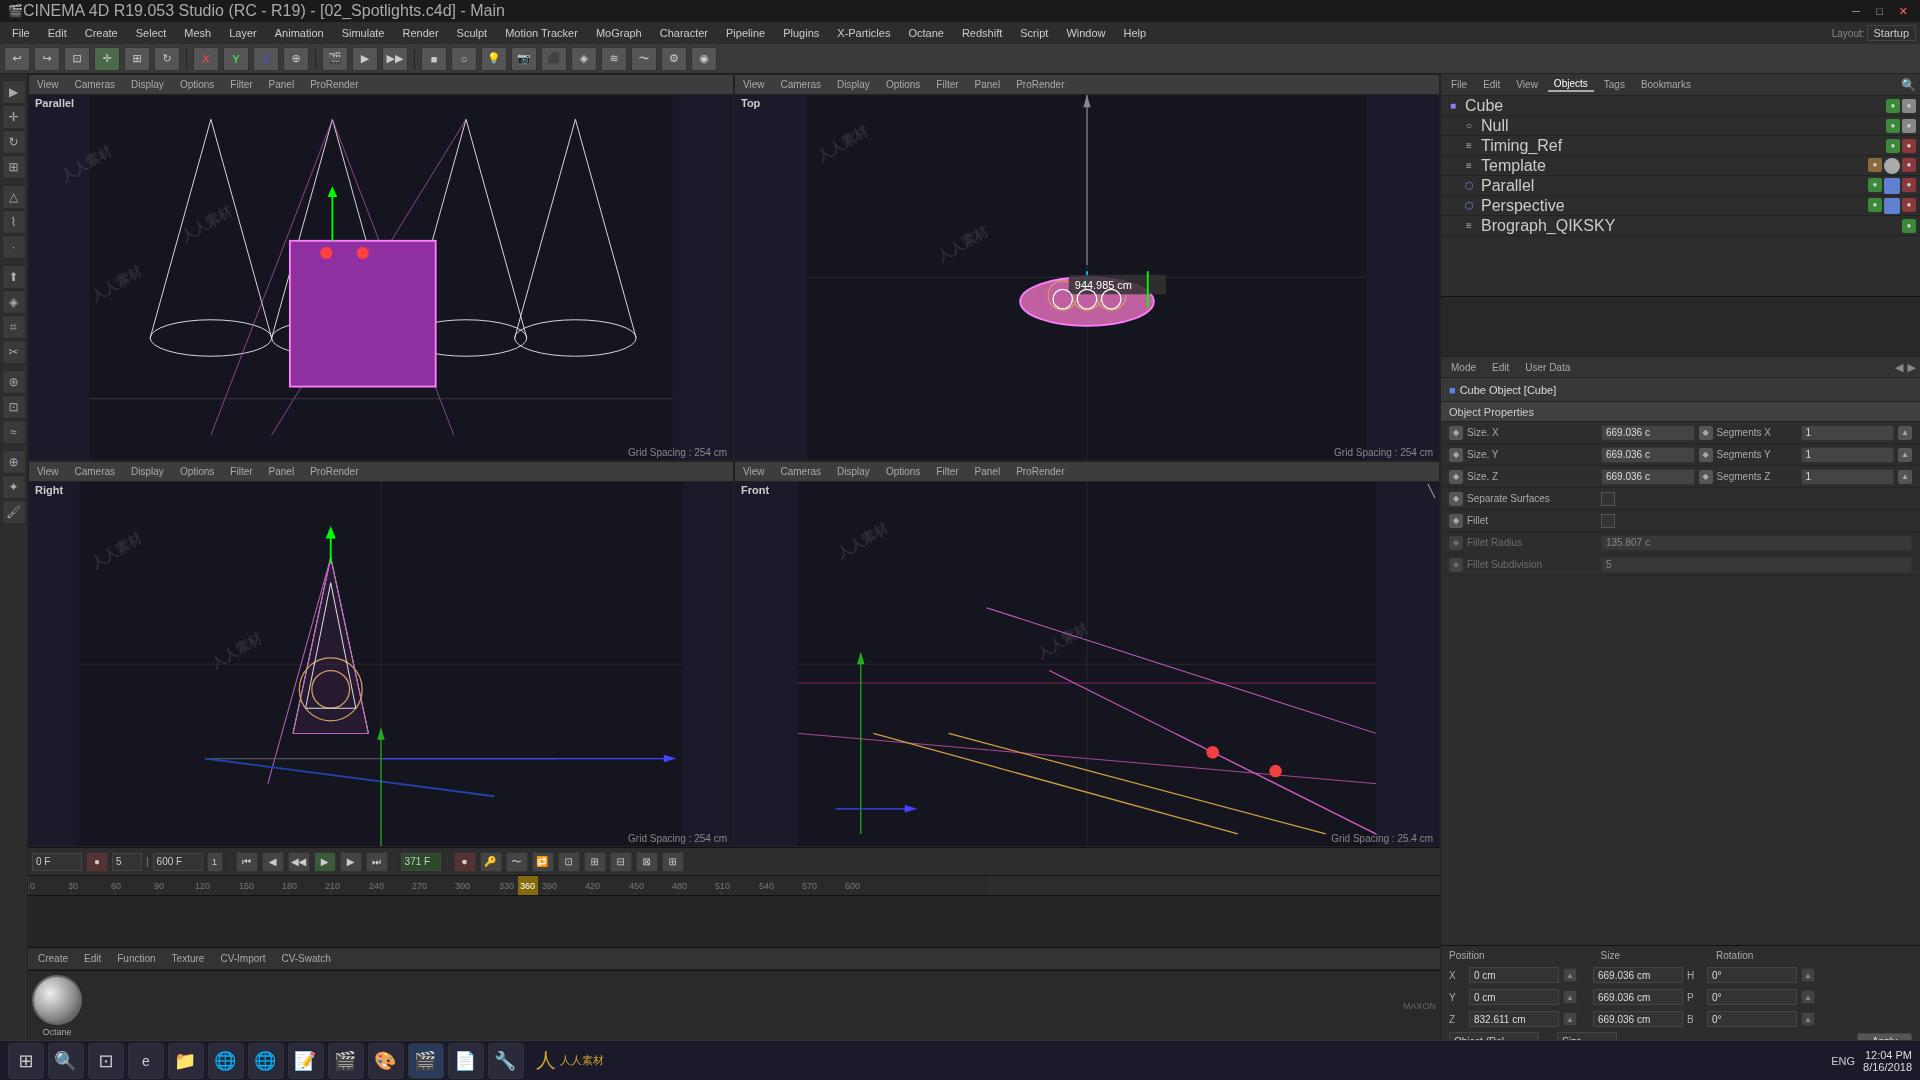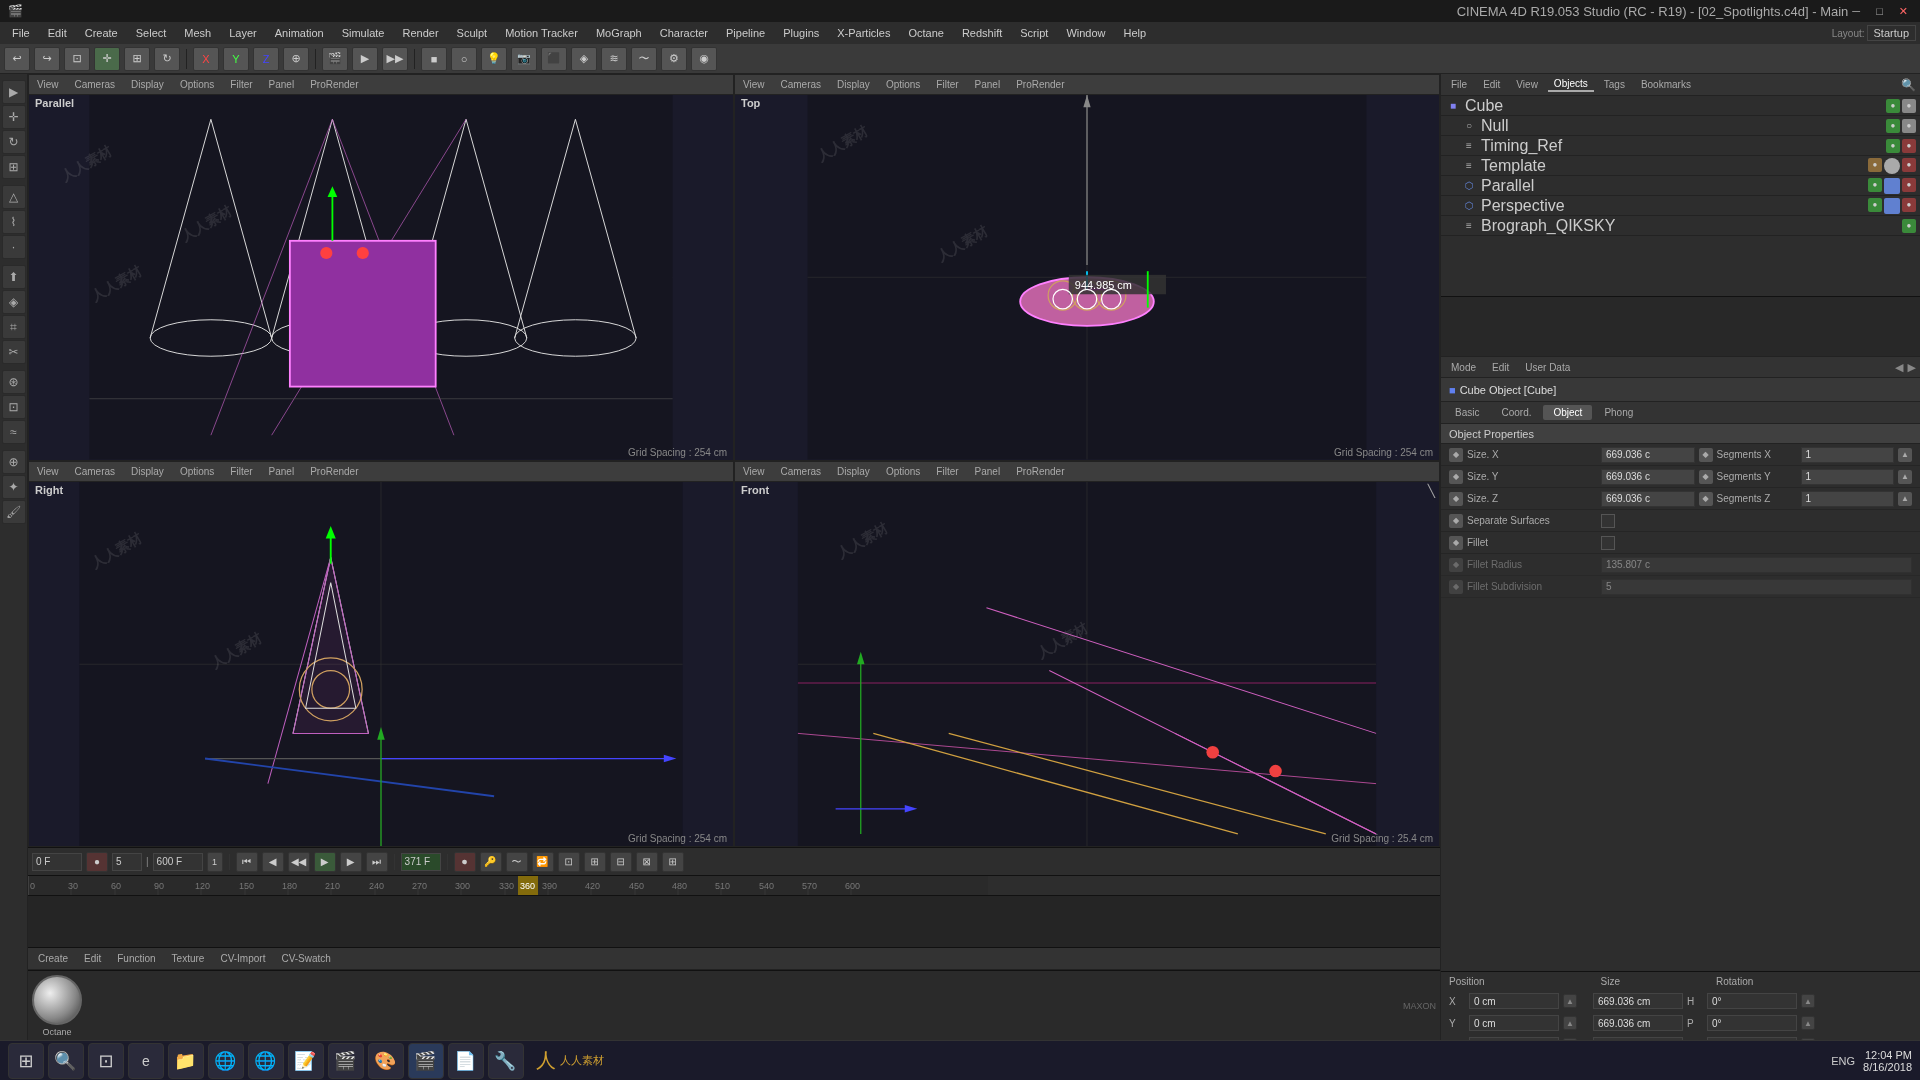--- a/index.html
+++ b/index.html
@@ -186,21 +186,21 @@
     .material-name { font-size: 9px; color: #aaa; text-align: center; }
 
     
     #statusbar {
       height: 22px; background: #1a1a1a; display: flex; align-items: center; padding: 0 8px;
       font-size: 10px; color: #888; border-top: 1px solid #111;
     }
 
     
     #prs-panel {
-      height: 69px; background: #2d2d2d; border-top: 1px solid #111; padding: 4px 8px;
+      height: 95px; background: #2d2d2d; border-top: 1px solid #111; padding: 4px 8px;
     }
     #prs-header {
       display: flex; gap: 16px; margin-bottom: 4px; font-size: 10px; color: #aaa;
     }
     .prs-row { display: flex; align-items: center; height: 20px; gap: 4px; margin-bottom: 2px; }
     .prs-axis-label { width: 16px; font-size: 10px; color: #aaa; }
     .prs-field {
       width: 90px; height: 16px; background: #333; border: 1px solid #444; color: #ddd;
       font-size: 10px; padding: 0 4px; display: flex; align-items: center;
     }
@@ -249,21 +249,21 @@
       display: flex; align-items: center; justify-content: center; cursor: pointer;
       font-size: 12px; color: #aaa; border-radius: 2px;
     }
     .ls-divider { height: 4px; }
   </style>
 </head>
 <body>
 
 <div id="titlebar">
   <span style="font-size:12px;">🎬</span>
-  <span id="titlebar-title-text" style="flex:1;text-align:right;font-size:13px;">CINEMA 4D R19.053 Studio (RC - R19) - [02_Spotlights.c4d] - Main</span>
+  <span id="titlebar-title-text" style="flex:1;text-align:left;font-size:16px;">CINEMA 4D R19.053 Studio (RC - R19) - [02_Spotlights.c4d] - Main</span>
   <div id="titlebar-controls">
     <span>─</span>
     <span>□</span>
     <span style="color:#f66;">✕</span>
   </div>
 </div>
 
 <div id="menubar">
   <span class="menu-item">File</span>
   <span class="menu-item">Edit</span>
@@ -745,26 +745,20 @@
 
       <span style="margin-left:auto;color:#888;cursor:pointer;">◀</span>
       <span style="color:#888;cursor:pointer;">▶</span>
     </div>
 
     <div id="obj-title">
       <span style="color:#6080f0;margin-right:4px;">■</span>
       <span>Cube Object [Cube]</span>
     </div>
 
-    <div id="obj-props-tabs">
-      <span class="props-tab">Basic</span>
-      <span class="props-tab">Coord.</span>
-      <span class="props-tab active">Object</span>
-      <span class="props-tab">Phong</span>
-    </div>
 
     <div id="obj-props-title">
       <span>Object Properties</span>
     </div>
 
     <div>
 
       <div class="prop-row">
         <div class="prop-icon">◆</div>
         <span class="prop-label">Size. X</span>

